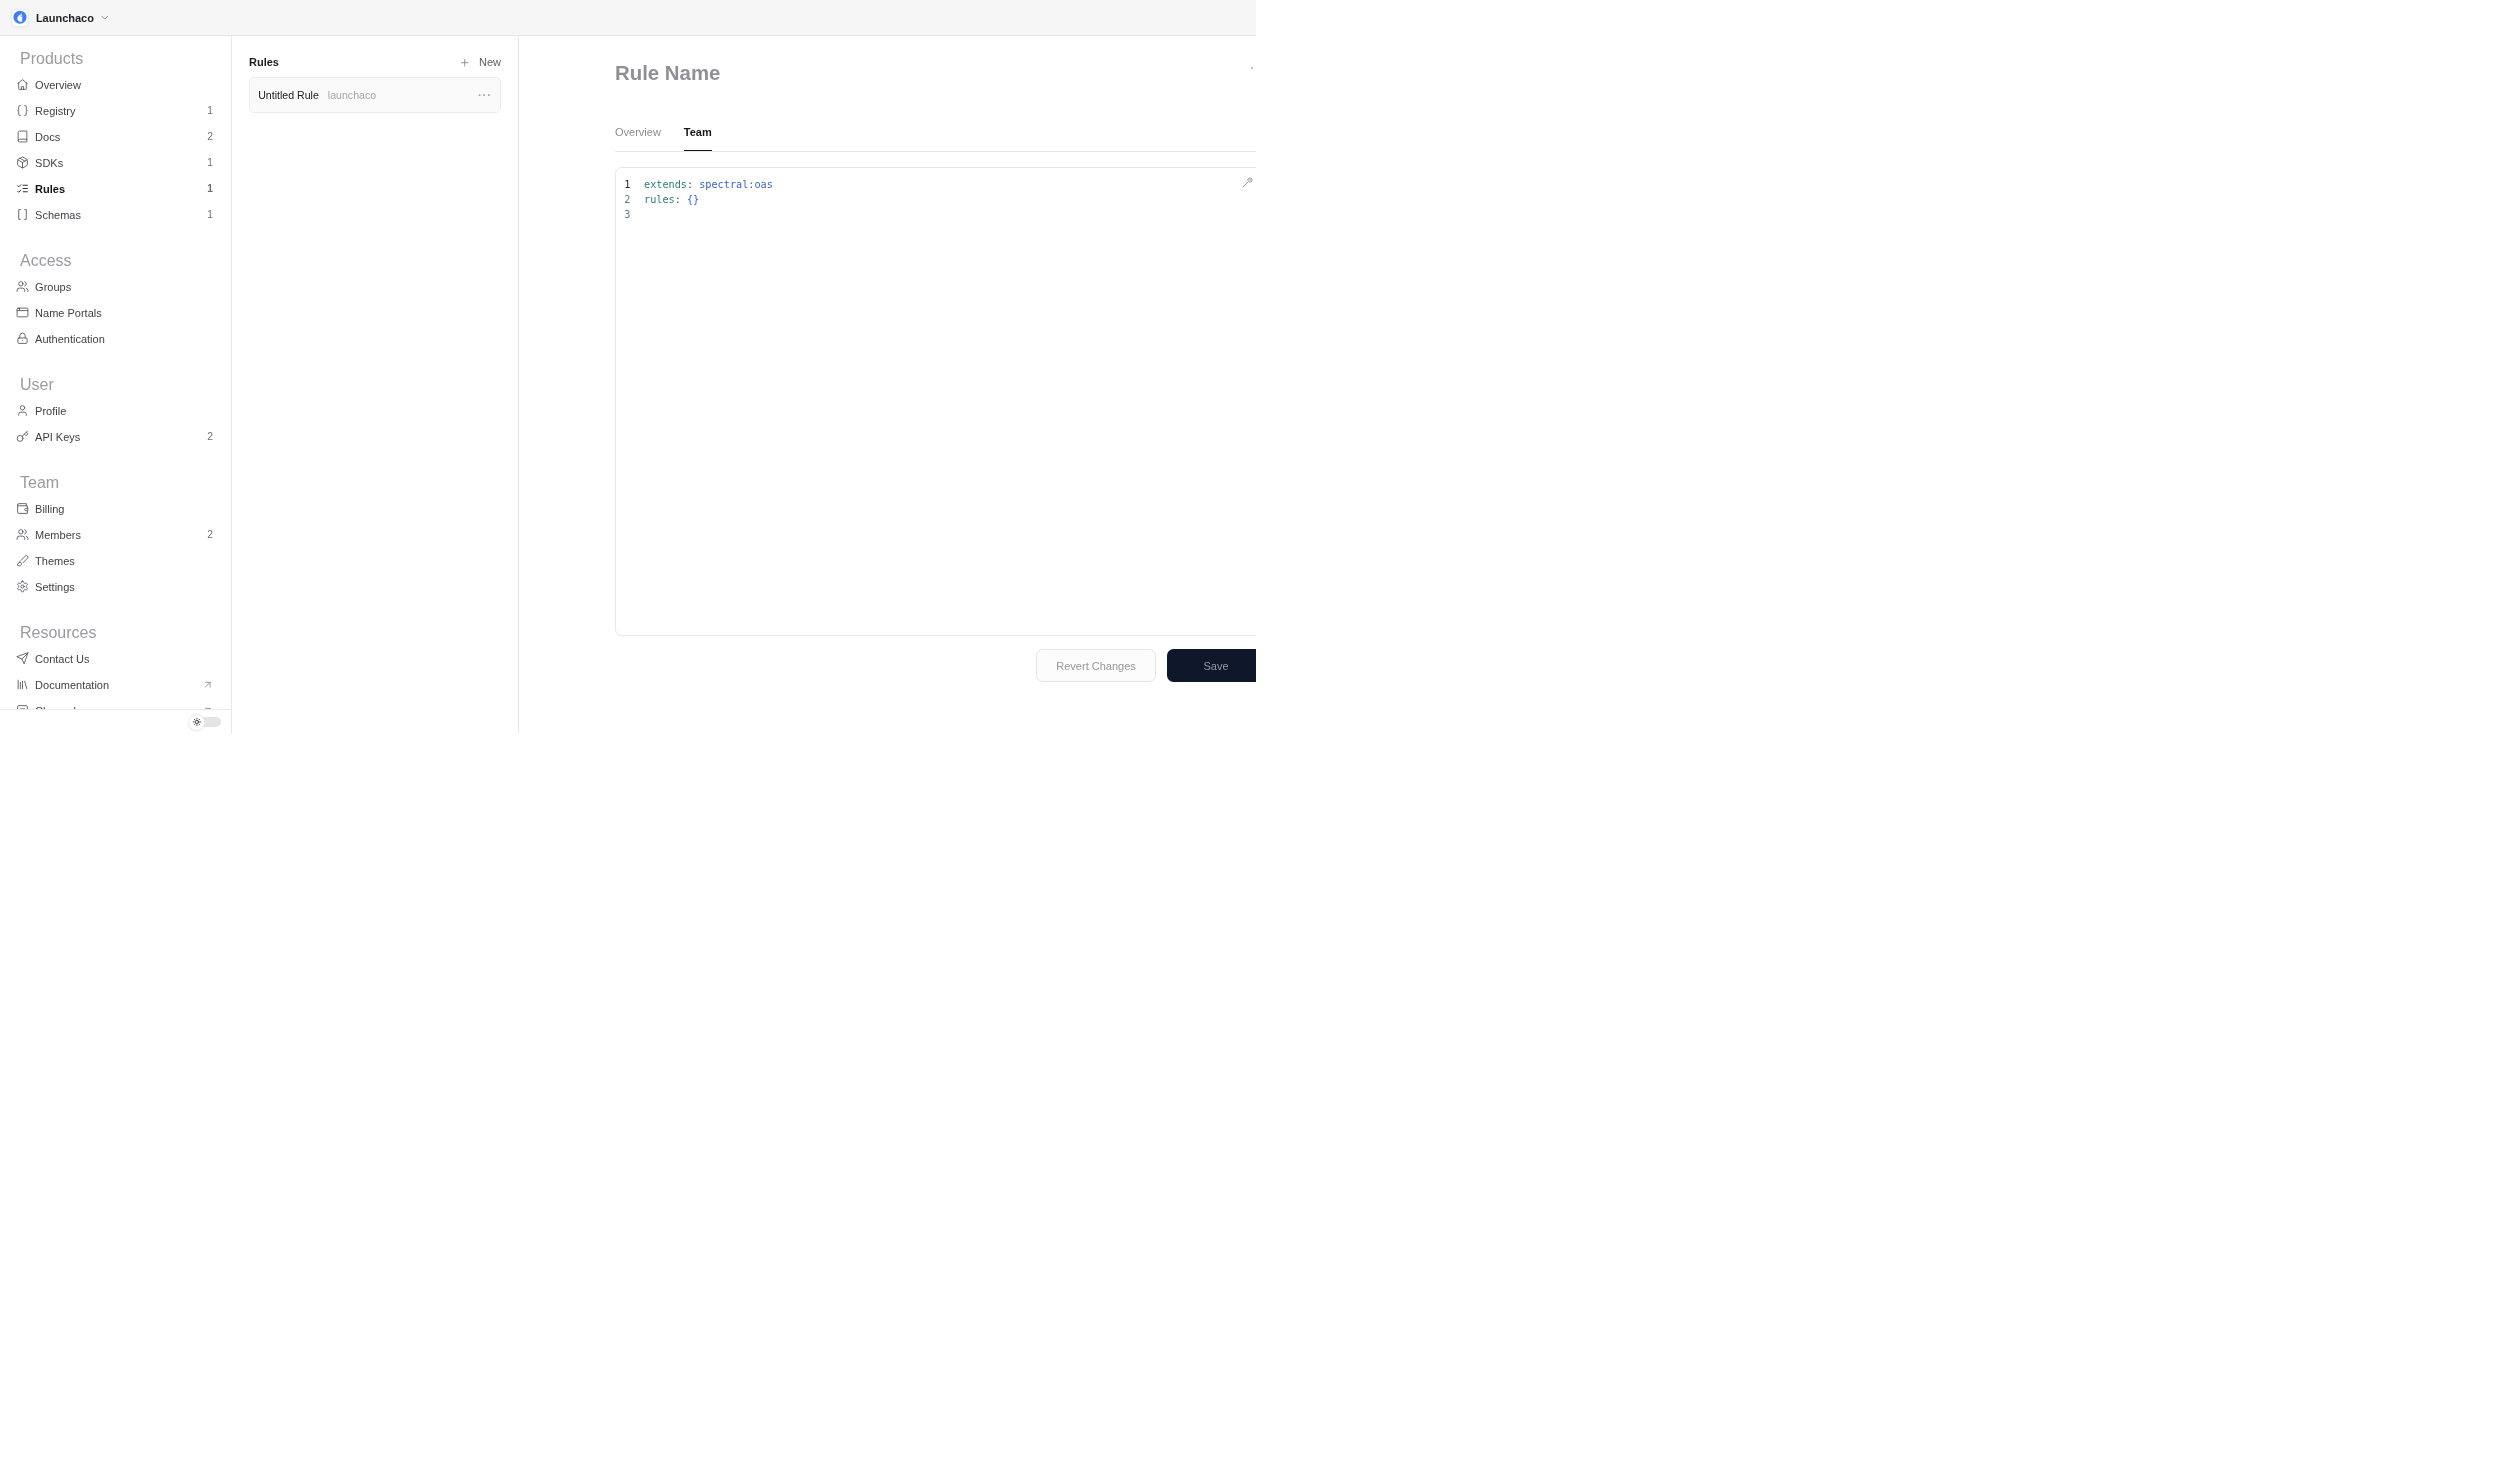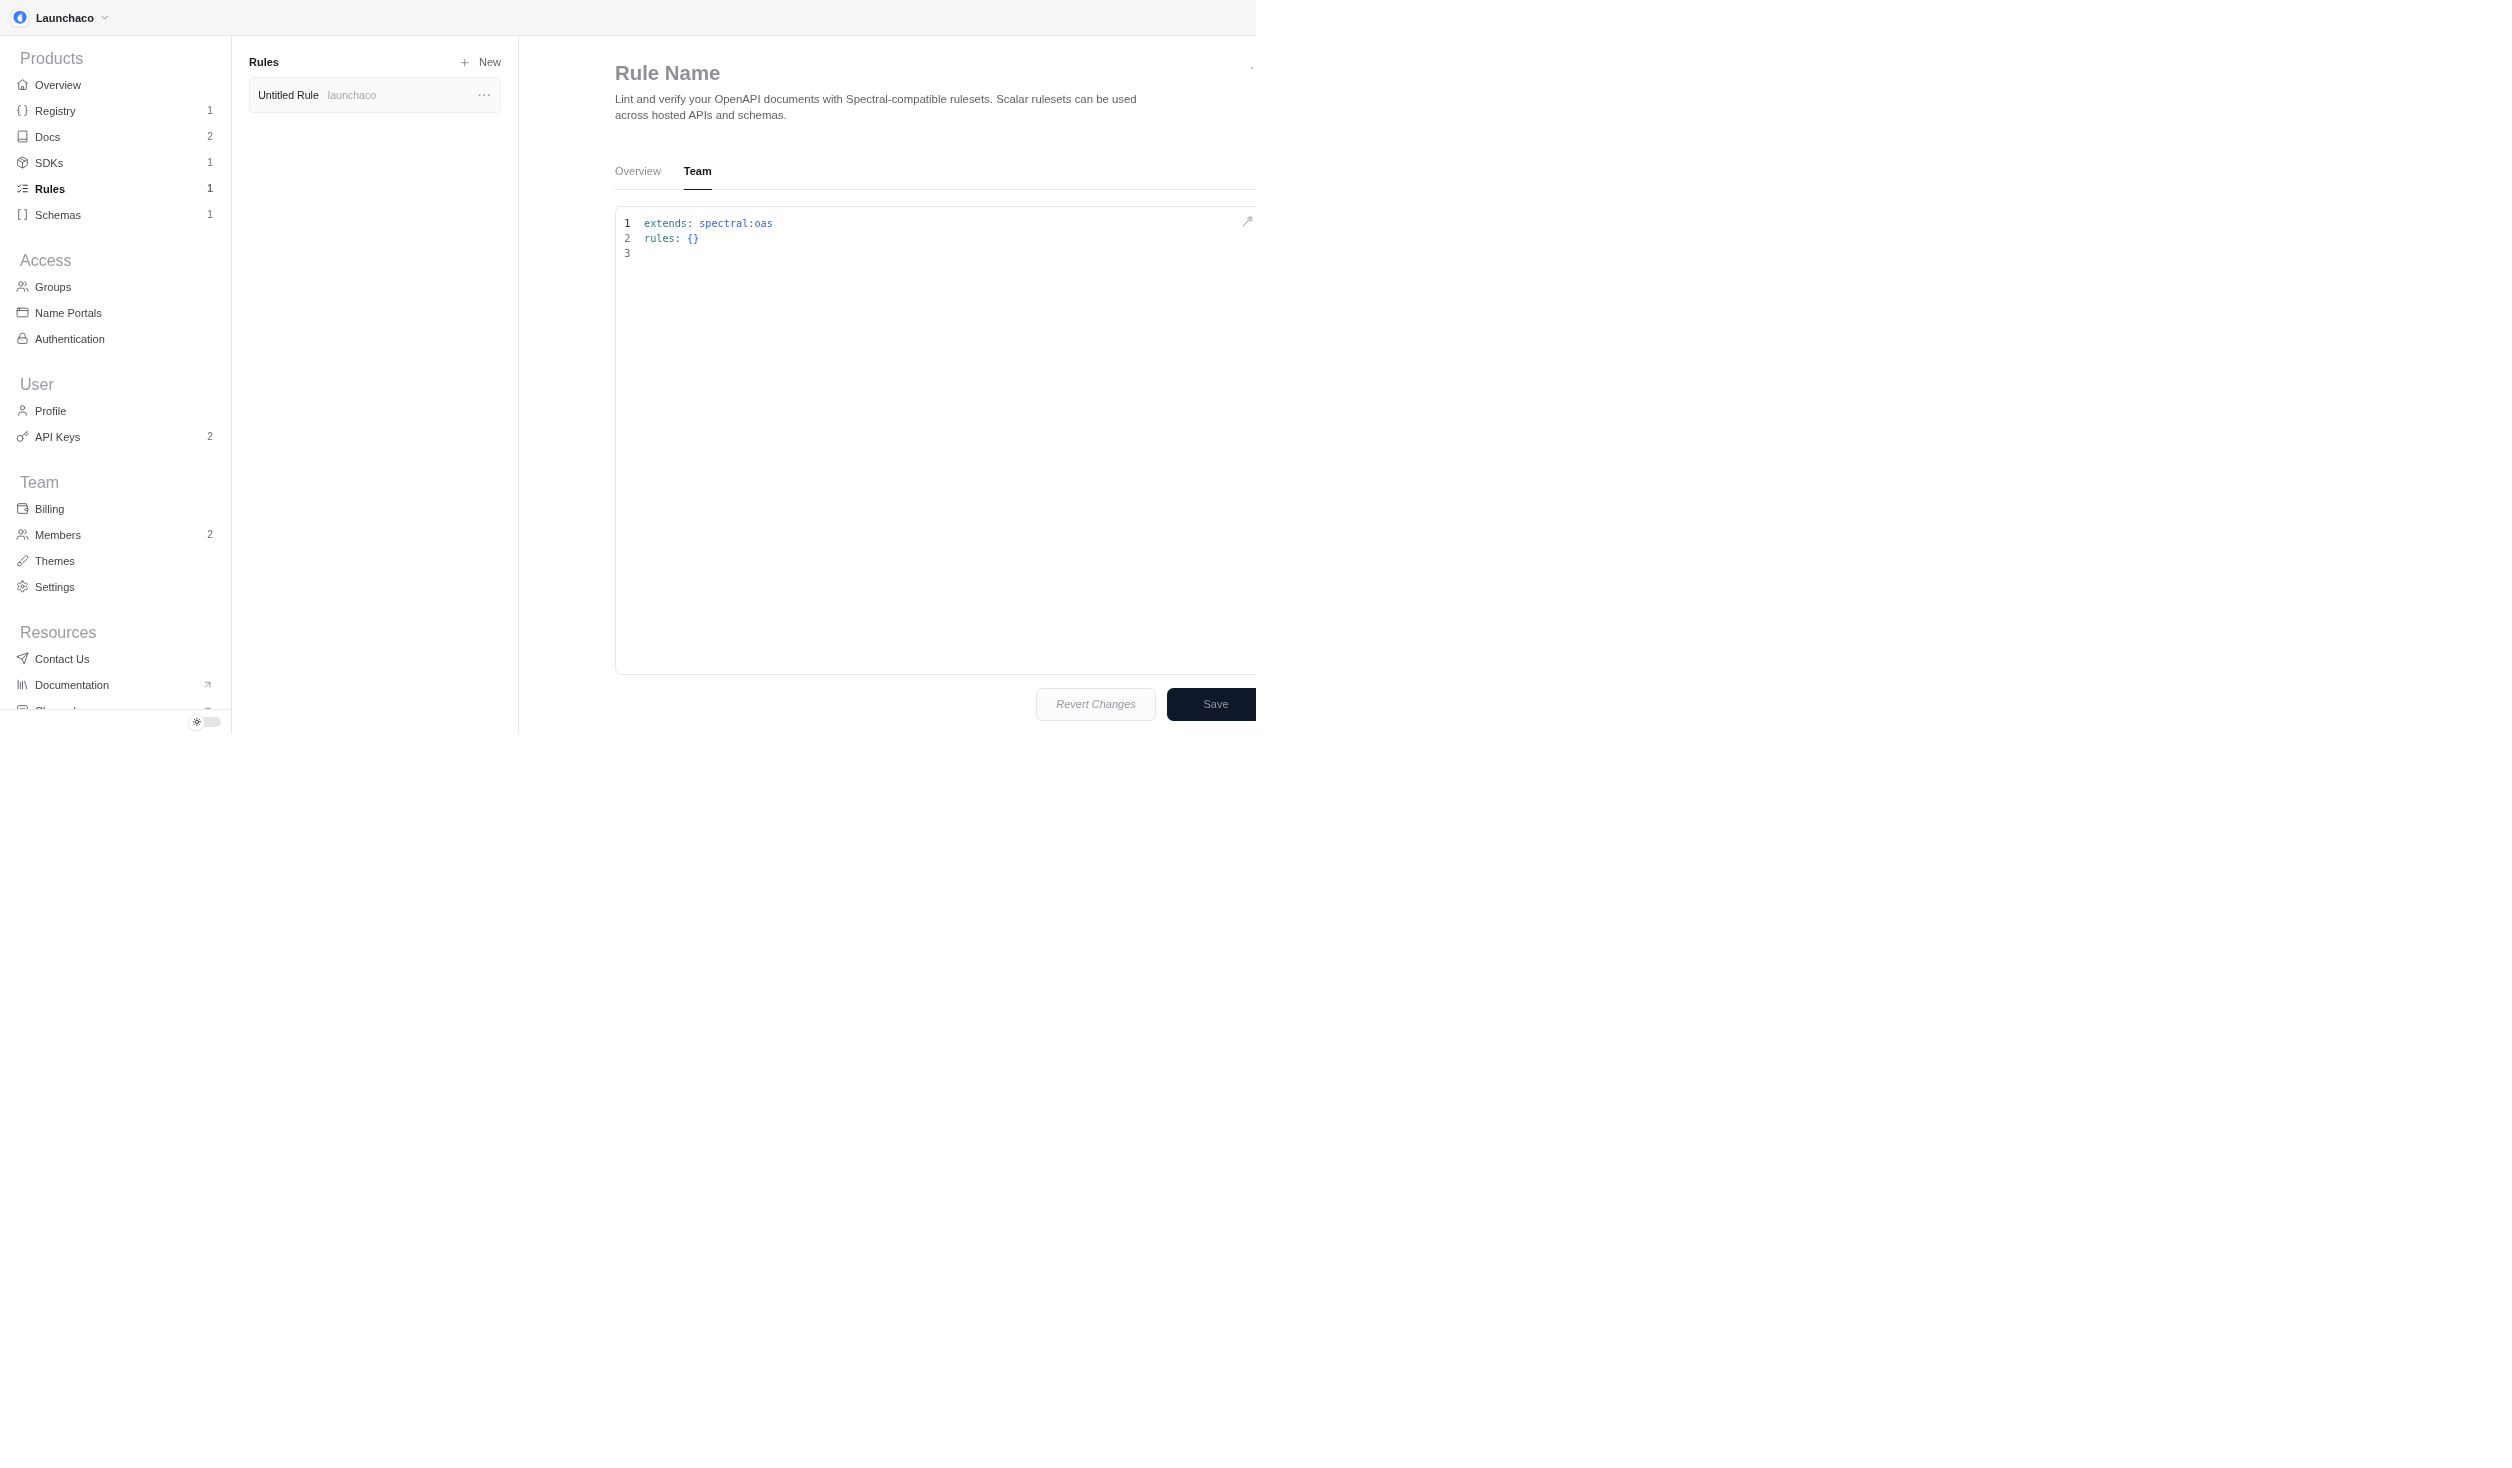--- a/index.html
+++ b/index.html
@@ -91,21 +91,21 @@
   .tok-plain { color:#3d4c63; }
   .tok-value { color:#3c63c4; }
   .tok-brace { color:#2d5ff2; }
   .editor-action { position:absolute; top:8.2px; right:9.8px; width:13px;
     height:13px; color:#9a9aa2; cursor:pointer; }
 
   .btn-row { margin-top:13px; display:flex; justify-content:flex-end; gap:10.6px; }
   .btn { height:33px; border-radius:6.5px; font-size:11px; font-weight:500;
     display:flex; align-items:center; justify-content:center;
     font-family:inherit; cursor:pointer; }
-  .btn-revert { padding:0 19.6px; background:#fcfcfd; border:0.8px solid #e4e4e7; color:#96969e;font-style:italic; }
+  .btn-revert { padding:0 19.6px; background:#fcfcfd; border:0.8px solid #e4e4e7; color:#96969e; }
   .btn-save { width:98px; background:#0f172a; border:none; color:#96969e; }
 </style>
 </head>
 <body>
 
 <div class="topbar">
   <div class="ws-switcher">
     <span class="logo-tile">
       <svg width="16.4" height="16.4" viewBox="0 0 22 22" aria-hidden="true">
         <circle cx="11" cy="11" r="9" fill="#3d7eff"></circle>
@@ -379,24 +379,20 @@
       <span class="rc-menu">···</span>
     </div>
   </section>
 
   <main class="main">
     <div class="content">
       <div class="m-header">
         <h1 class="m-title" style="margin:0;">Rule Name</h1>
         <span class="m-menu">···</span>
       </div>
-      <div class="m-desc">
-        <span>Lint and verify your OpenAPI documents with Spectral-compatible rulesets. Scalar rulesets can be used</span><br>
-        <span>across hosted APIs and schemas.</span>
-      </div>
 
       <div class="tabs">
         <span class="tab">Overview</span>
         <span class="tab active">Team</span>
       </div>
 
       <div class="editor">
         <div id="code-lines">
             <div class="code-line">
               <span class="ln cur">1</span>

